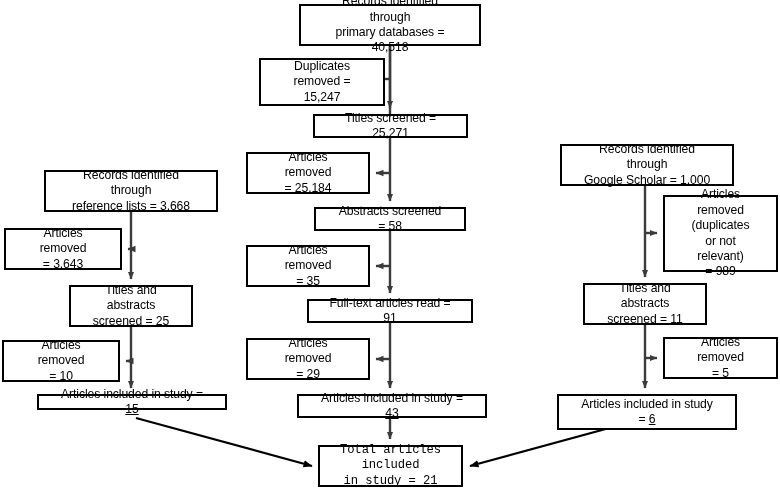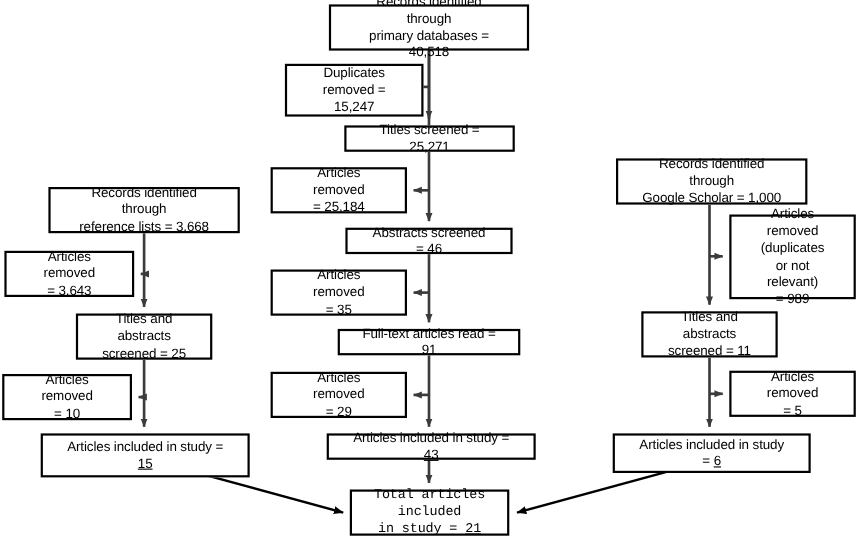--- a/index.html
+++ b/index.html
@@ -106,21 +106,21 @@
   <div class="node" style="left:313px;top:114px;width:155px;height:24px;">
     <span class="txt">Titles screened = 25,271</span>
   </div>
 
   <div class="node" style="left:246px;top:152px;width:124px;height:42px;">
     <span class="txt">Articles removed
 = 25,184</span>
   </div>
 
   <div class="node" style="left:314px;top:207px;width:152px;height:24px;">
-    <span class="txt">Abstracts screened = 46</span>
+    <span class="txt">Abstracts screened = 58</span>
   </div>
 
   <div class="node" style="left:246px;top:245px;width:124px;height:42px;">
     <span class="txt">Articles removed
 = 35</span>
   </div>
 
   <div class="node" style="left:307px;top:299px;width:166px;height:24px;">
     <span class="txt">Full-text articles read = 91</span>
   </div>
@@ -147,21 +147,21 @@
   <div class="node" style="left:69px;top:285px;width:124px;height:42px;">
     <span class="txt">Titles and abstracts
 screened = 25</span>
   </div>
 
   <div class="node" style="left:2px;top:340px;width:118px;height:42px;">
     <span class="txt">Articles removed
 = 10</span>
   </div>
 
-  <div class="node" style="left:37px;top:394px;width:190px;height:40px;">
+  <div class="node" style="left:37px;top:394px;width:190px;height:16px;">
     <span class="txt"><span>Articles included in study = </span><u>15</u></span>
   </div>
 
   <div class="node" style="left:560px;top:144px;width:174px;height:42px;">
     <span class="txt">Records identified through
 Google Scholar = 1,000</span>
   </div>
 
   <div class="node" style="left:663px;top:195px;width:115px;height:77px;">
     <span class="txt">Articles removed

